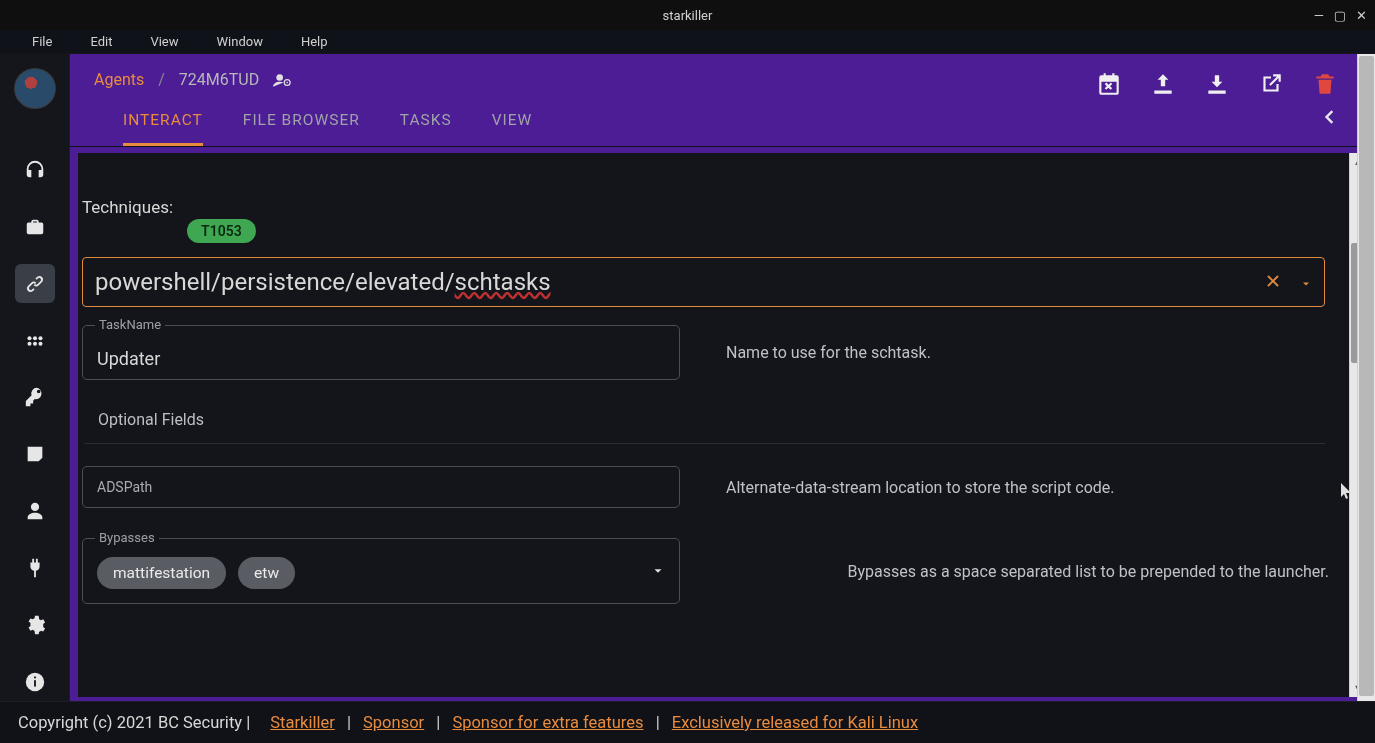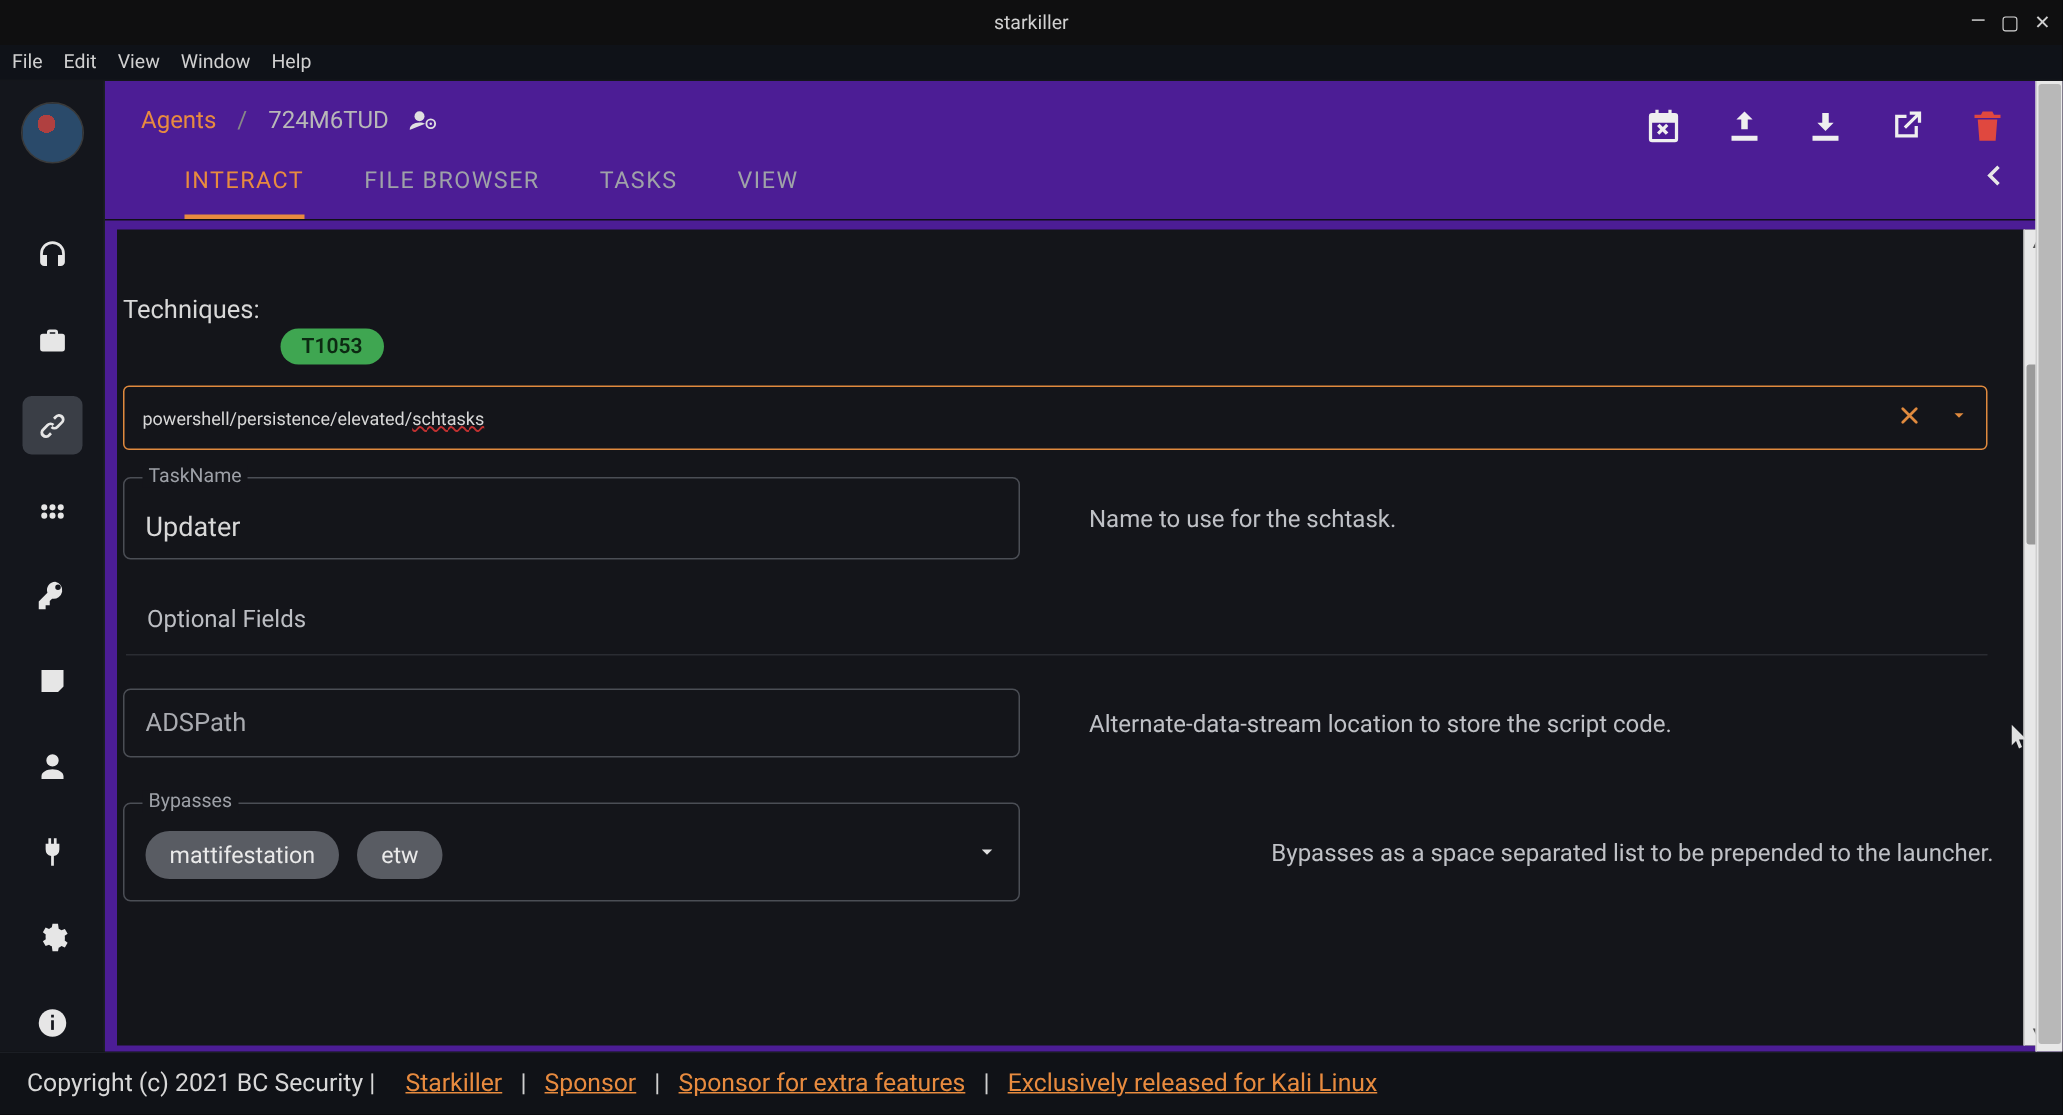--- a/index.html
+++ b/index.html
@@ -37,21 +37,21 @@
     height:24px;
     background:#0f1218;
     display:flex;
     align-items:center;
     padding:0 8px;
     gap:14px;
     font-size:13px;
     color:#d0d0d0;
     border-bottom:1px solid #14161b;
   }
-  .menubar span{cursor:default;}
+  .menubar span{cursor:default;margin-left:24px;}
   .app{
     display:flex;
     height:calc(743px - 30px - 24px - 42px);
   }
   
   .sidebar{
     width:70px;
     background:#14161c;
     display:flex;
     flex-direction:column;
@@ -161,21 +161,21 @@
   }
   .badge{
     background:#3fa651;color:#0c2a12;
     padding:4px 14px;border-radius:14px;font-size:14px;font-weight:600;margin-top:48px;
   }
   
   .module-select{
     border:1.5px solid #e08a3e;border-radius:4px;
     display:flex;align-items:center;
     padding:10px 12px;margin:0 4px 18px 2px;
-    color:#d8d8d8;font-size:12px;
+    color:#d8d8d8;font-size:24px;
   }
   .module-select .text{flex:1;}
   .module-select .text .redline{text-decoration:underline;text-decoration-color:#c03030;text-decoration-style:wavy;}
   .module-select .clear svg{width:18px;height:18px;fill:#e08a3e;}
   .module-select .caret{margin-left:18px;}
   .module-select .caret svg{width:12px;height:12px;fill:#e08a3e;}
   
   .field-row{
     display:flex;align-items:center;gap:46px;
     margin:0 0 24px 2px;
@@ -187,21 +187,21 @@
     padding:22px 14px 10px 14px;
     color:#d8d8d8;font-size:18px;
     background:transparent;
   }
   .field-box .float-label{
     position:absolute;top:-9px;left:12px;
     background:#14151a;padding:0 4px;
     color:#9da0a7;font-size:13px;
   }
   .field-box.plain{
-    border:none;padding:12px 14px;font-size:17px;color:#bfc1c6;
+    border:none;padding:12px 14px;font-size:14px;color:#bfc1c6;
     border-radius:5px;
     border:1px solid #4b4e55;
   }
   .placeholder{color:#a9abb0;}
   .field-desc{
     color:#bfc1c6;font-size:16px;
   }
   .section-label{
     color:#bcbec3;font-size:16px;
     padding:6px 0 10px 18px;

